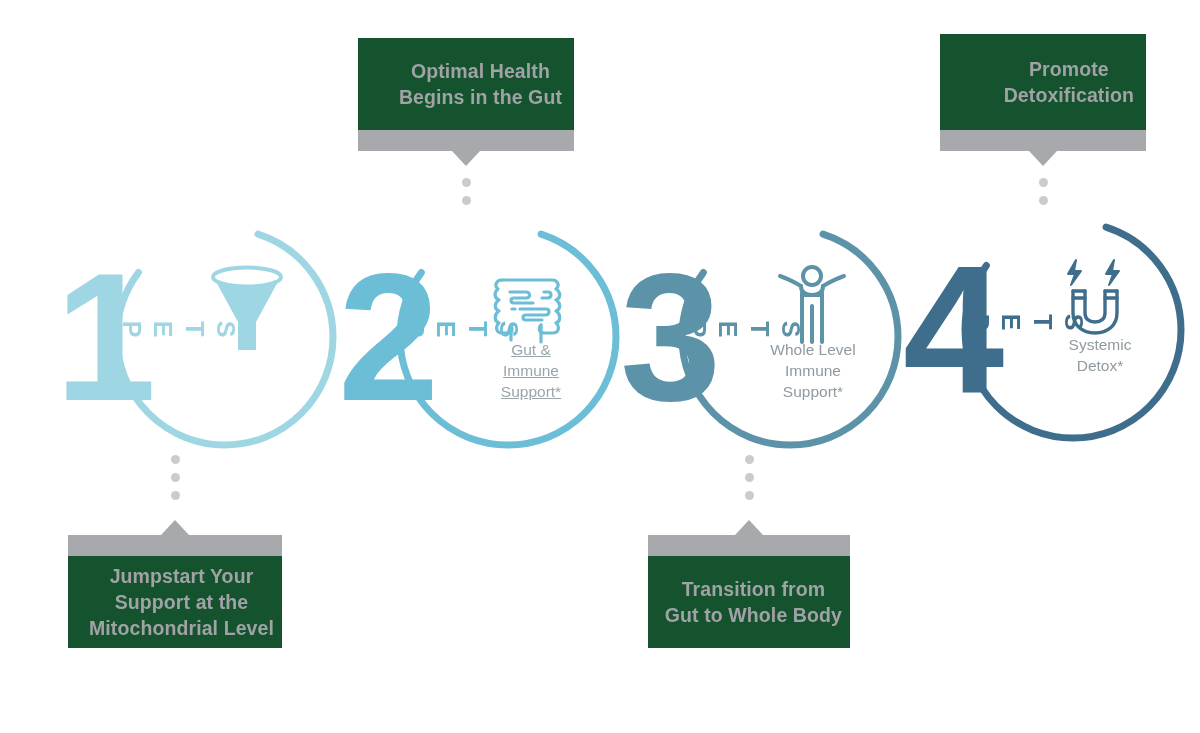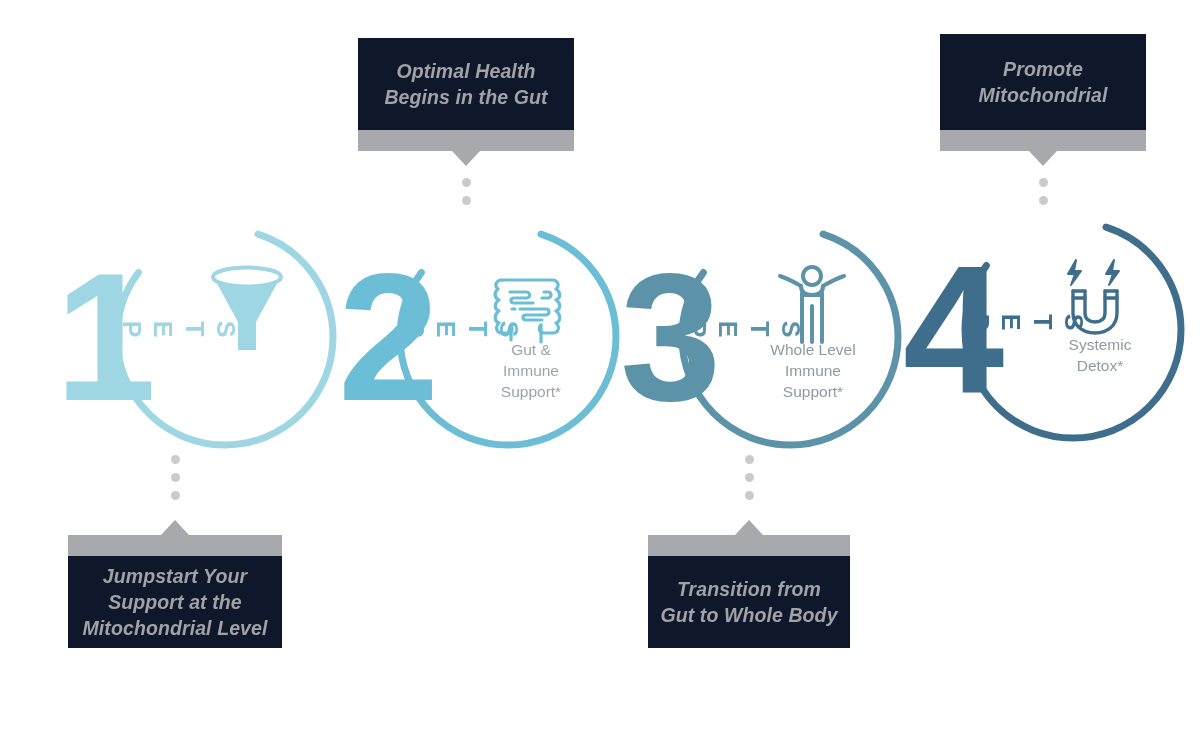--- a/index.html
+++ b/index.html
@@ -17,27 +17,26 @@
     background: #ffffff;
     overflow: hidden;
   }
 
   
   .callout {
     position: absolute;
     box-sizing: border-box;
   }
   .callout-body {
-    background: #0f172a;
+    background: #14532d;
     text-align: center;
     display: flex;
     align-items: center;
-    justify-content: center;
+    justify-content: flex-end;
     box-sizing: border-box;
-    font-style: italic;
   }
   .callout-text {
     color: #a0a2a6;
     font-weight: bold;
     font-size: 19.5px;
     line-height: 1.35;
     letter-spacing: 0.1px;
     white-space: pre-line;
   }
   .callout-bar {
@@ -154,21 +153,21 @@
     </div>
   </div>
   <div class="dots" style="left:462px; top:178px;">
     <div class="dot"></div>
     <div class="dot"></div>
   </div>
 
   <div class="callout down" style="left:940px; top:34px; width:206px;">
     <div class="callout-body" style="height:96px; padding:0 12px;">
       <div class="callout-text">Promote
-Mitochondrial</div>
+Detoxification</div>
     </div>
     <div class="callout-bar">
       <div class="notch"></div>
     </div>
   </div>
   <div class="dots" style="left:1039px; top:178px;">
     <div class="dot"></div>
     <div class="dot"></div>
   </div>
 
@@ -206,21 +205,21 @@
                C9 64 10 71 16 71 L22 71 C26 71 27 67 25 64"></path>
       <path d="M16 18 L66 18 C72 18 74 24 70 27 C75 30 75 36 70 38 C75 41 75 47 70 49
                C75 52 75 59 70 61 C74 64 73 71 67 71 L58 71 C53 71 52 66 55 63"></path>
       <path d="M24 30 L40 30 C44 30 45 35 41 36 L28 36 C24 36 24 41 28 41 L47 41"></path>
       <path d="M58 30 L62 30 C66 30 66 35 62 36 L56 36"></path>
       <path d="M34 47 L60 47 C64 47 64 52 60 53 L40 53 C36 53 36 58 40 58 L56 58"></path>
       <path d="M26 47 L29 47"></path>
       <path d="M25 64 L25 78 M55 63 L55 80"></path>
     </svg>
 
-    <div class="step-caption" style="color:#9aa5ab; top:118px;">Gut &amp;
+    <div class="step-caption" style="color:#9aa5ab; top:118px;text-decoration:underline;">Gut &amp;
 Immune
 Support*</div>
   </div>
 
   <div class="step" style="left:620px; top:222px;">
     <svg class="step-ring" viewBox="0 0 230 230">
       <circle cx="115" cy="115" r="108" fill="none" stroke="#5c93a8" stroke-width="7" stroke-linecap="round" stroke-dasharray="545 134" stroke-dashoffset="137"></circle>
     </svg>
 
     <div class="step-number" style="color:#5c93a8;">3</div>

